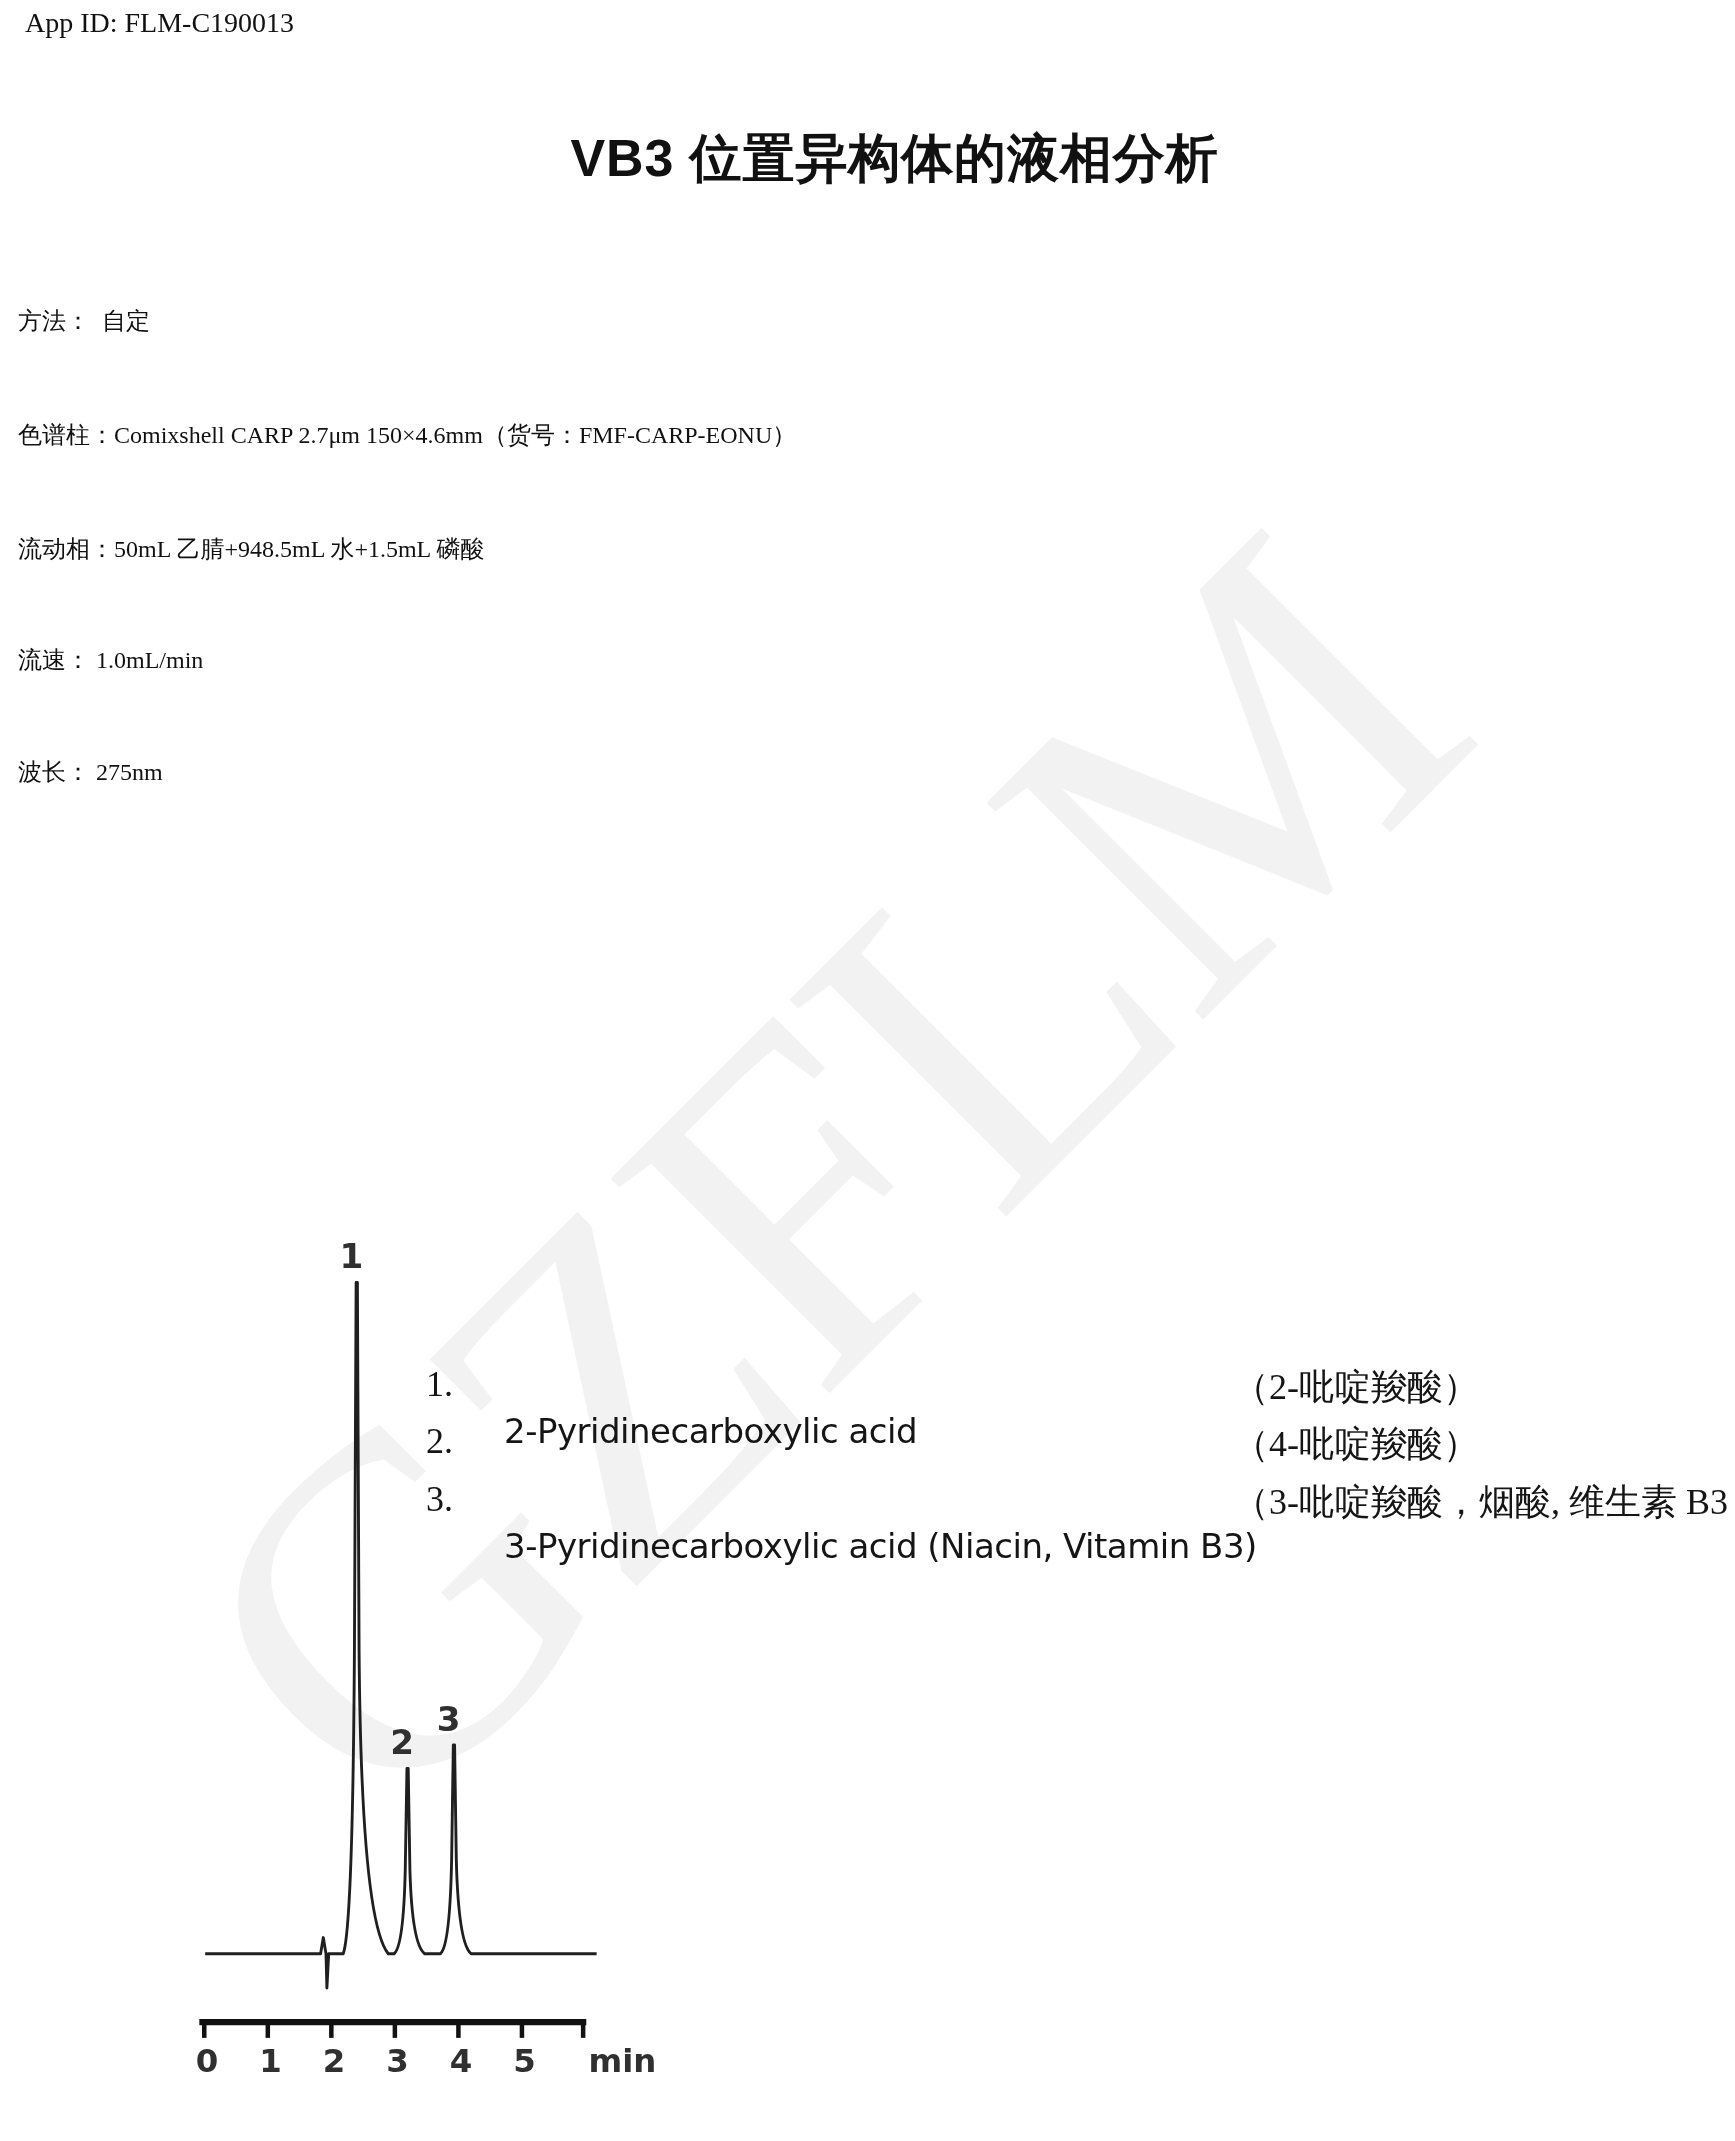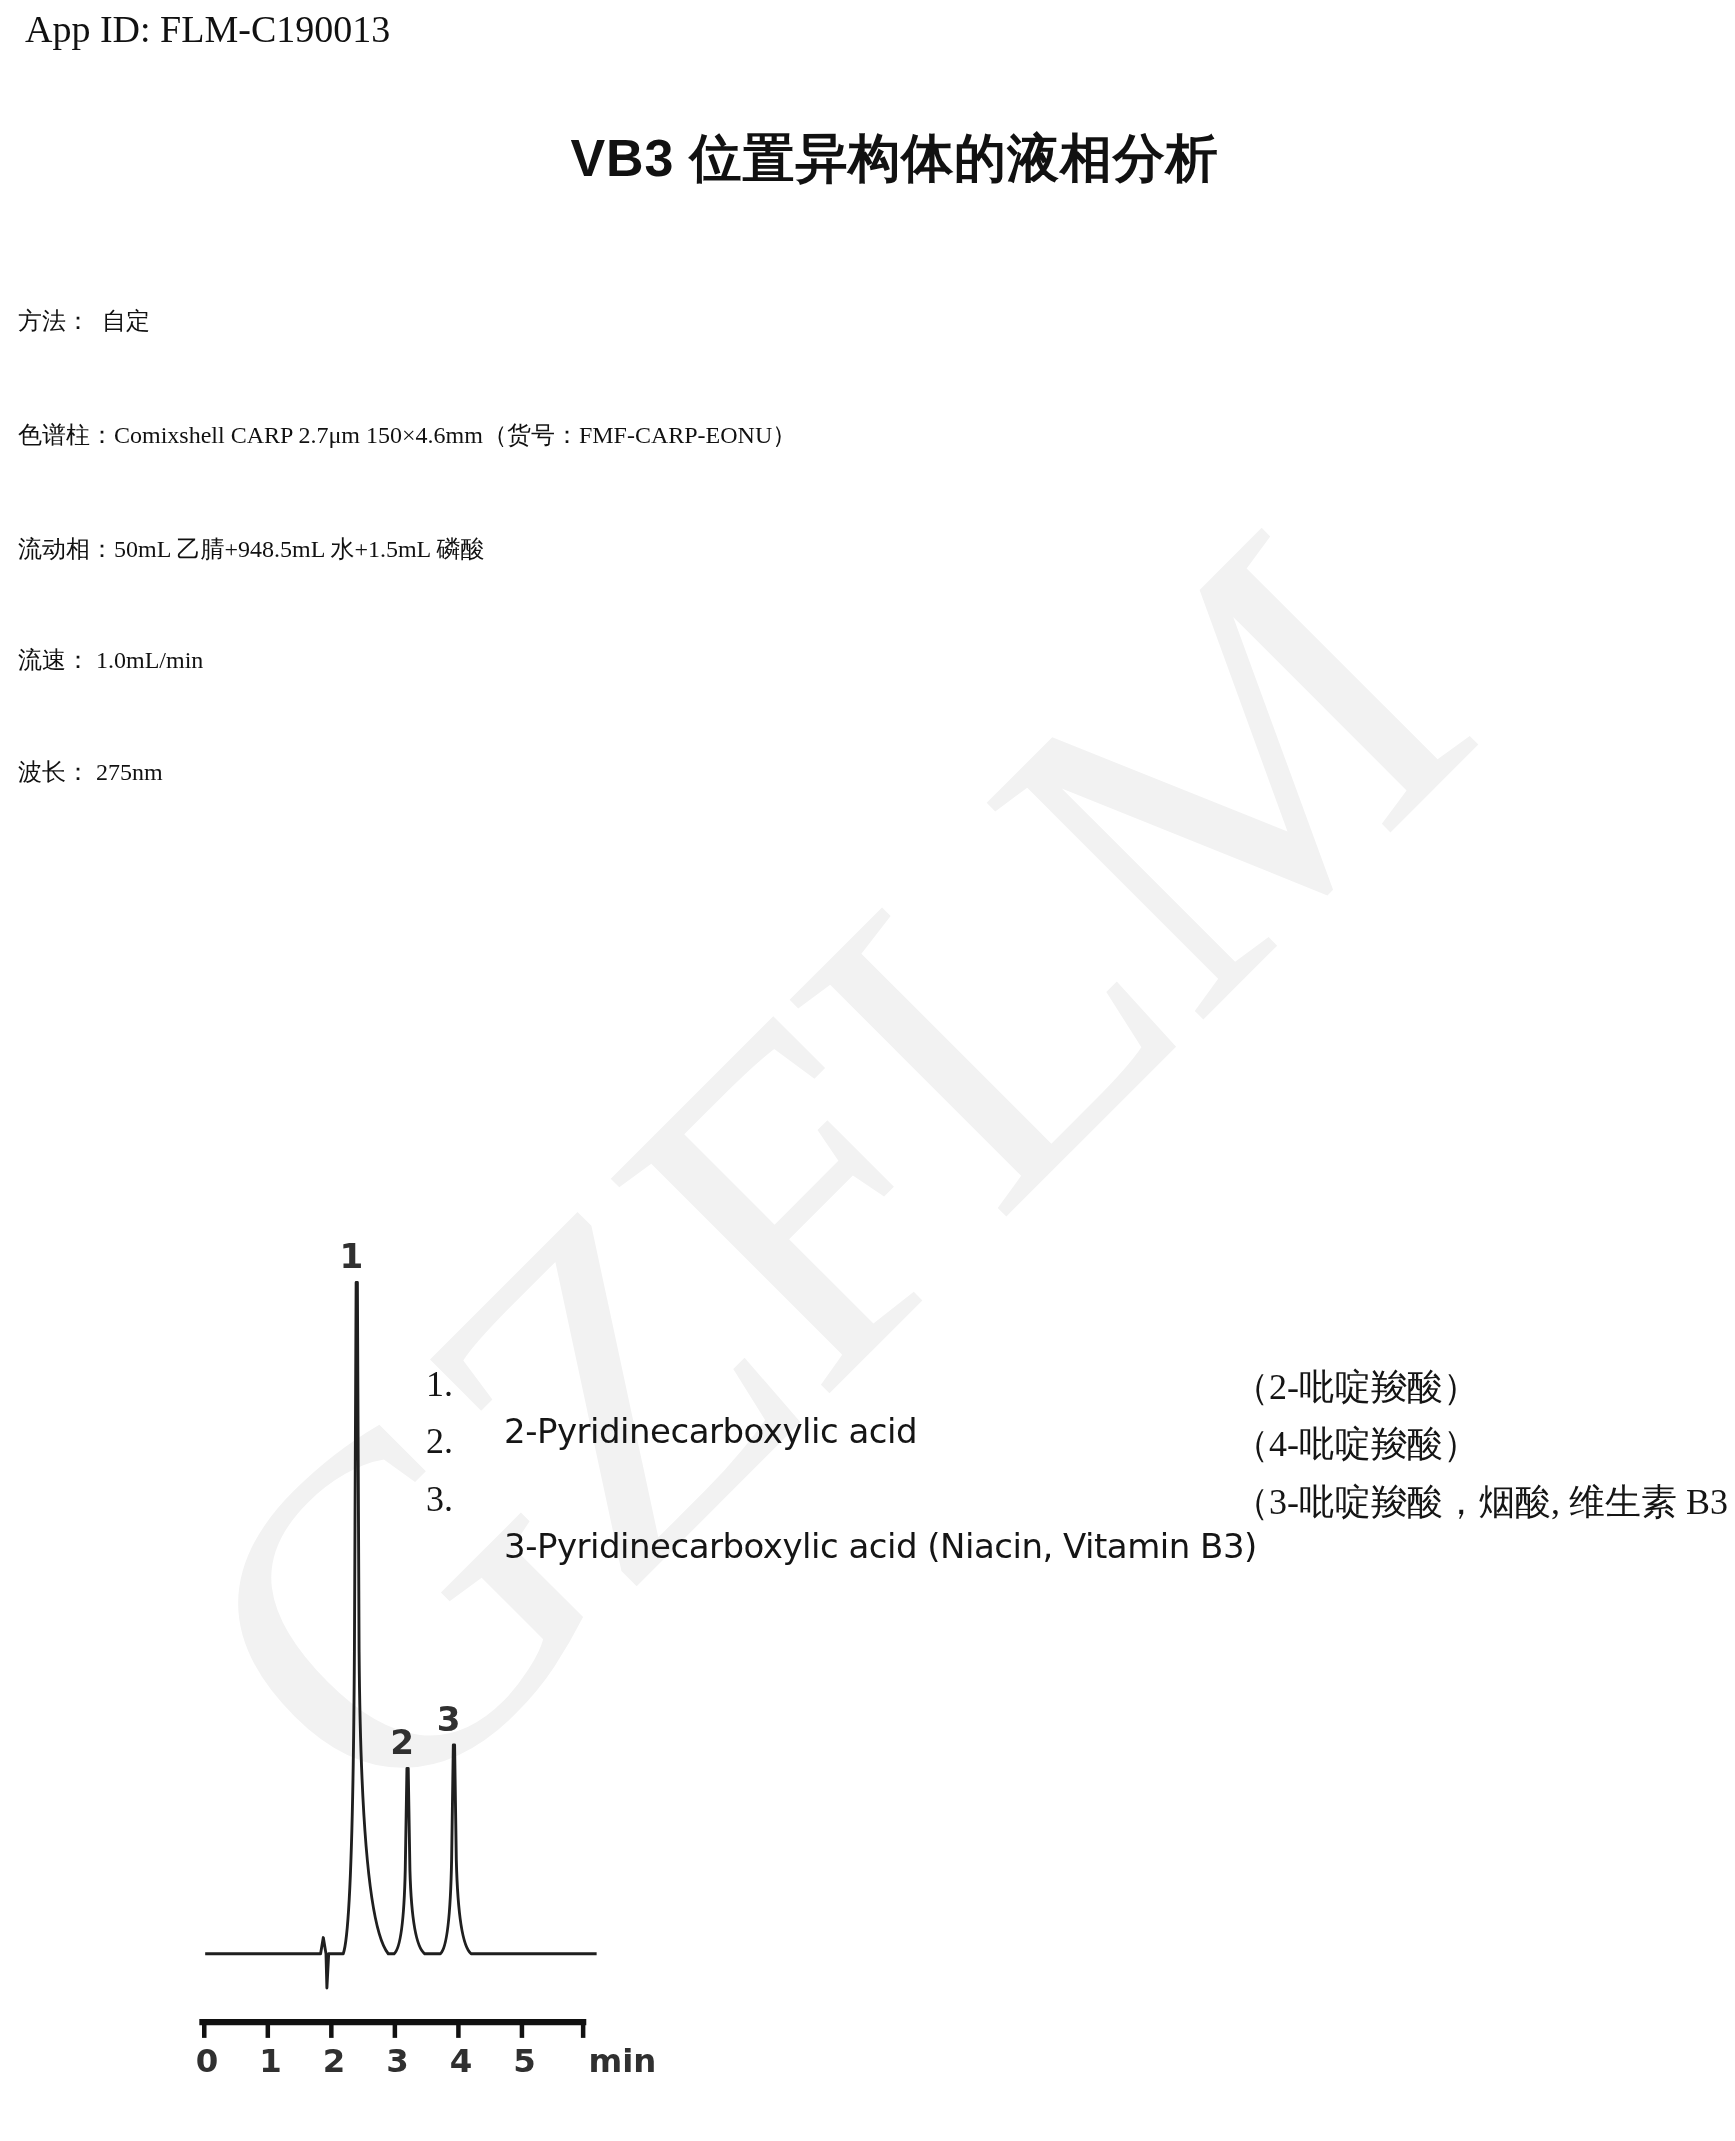--- a/index.html
+++ b/index.html
@@ -4,21 +4,21 @@
 <style>
   html,body{margin:0;padding:0;}
   body{
     width:1735px;height:2141px;position:relative;overflow:hidden;
     background:#ffffff;color:#111;
     font-family:"Liberation Serif", serif;
   }
   .abs{position:absolute;}
   #bg-svg{position:absolute;left:0;top:0;z-index:0;}
   .app-id{
-    left:25px;top:7.2px;font-size:38px;color:#111;z-index:2;
+    left:25px;top:7.2px;font-size:28px;color:#111;z-index:2;
     font-family:"Liberation Serif", serif;
   }
   .page-title{
     left:0;top:124px;width:100%;text-align:center;
     font-size:52px;font-weight:700;letter-spacing:0.9px;z-index:2;
     font-family:"Liberation Sans", sans-serif;
     padding-left:27px;
   }
   .method-line{
     left:18px;font-size:24px;z-index:2;white-space:pre;

